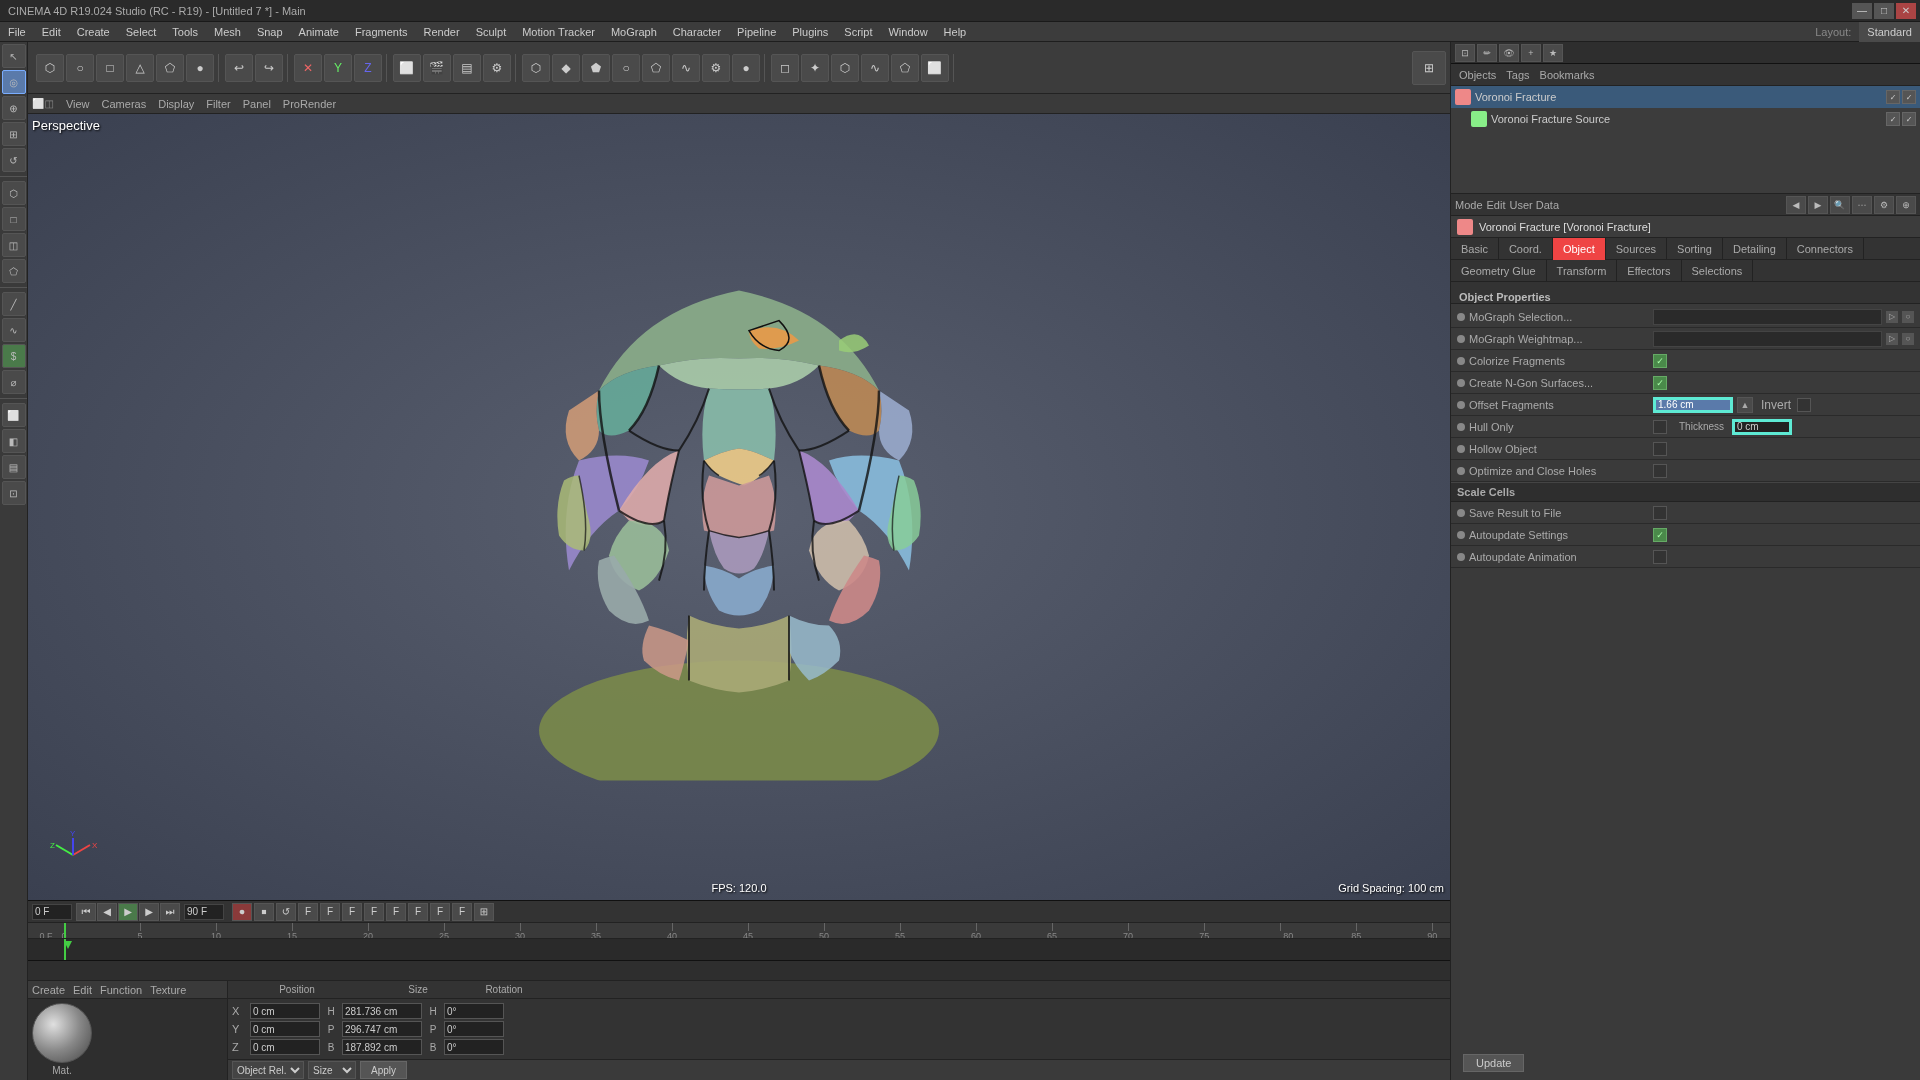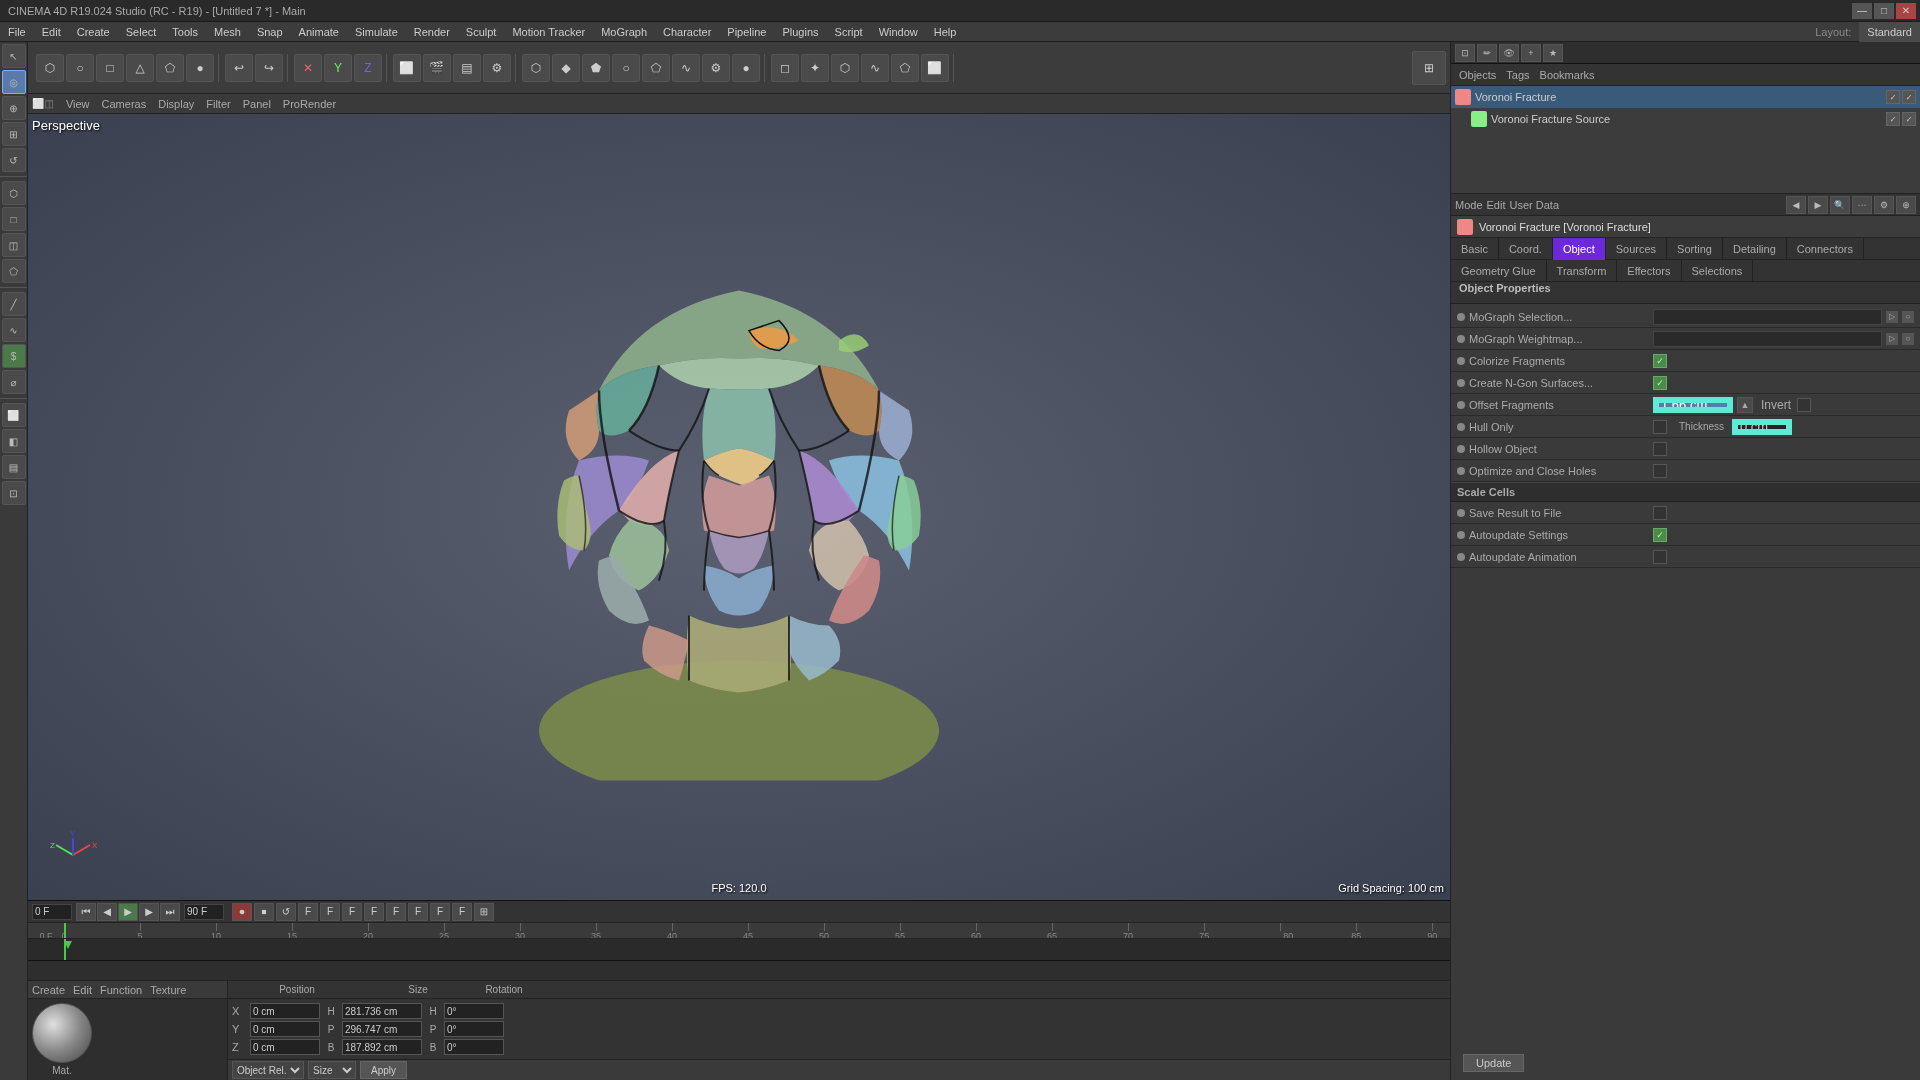--- a/index.html
+++ b/index.html
@@ -164,42 +164,42 @@
     #props-title-bar span { font-size: 11px; color: #ddd; }
     #props-title-icon { width: 16px; height: 16px; background: #e88; border-radius: 2px; margin-right: 6px; }
 
     
     #tabs-row1 {
       height: 22px; background: #333; display: flex; border-bottom: 1px solid #222;
     }
     .tab {
       padding: 0 10px; height: 22px; line-height: 22px; font-size: 11px; color: #aaa; cursor: pointer; border-right: 1px solid #222;
     }
-    .tab.active { background: #6d28d9; color: #fff; }
+    .tab.active { background: #ef4444; color: #fff; }
 
     
     #tabs-row2 {
       height: 22px; background: #333; display: flex; border-bottom: 1px solid #222;
     }
 
     
     #obj-props-heading {
-      height: 22px; background: #333; display: flex; align-items: flex-start; padding: 0 8px; border-bottom: 1px solid #222;
+      height: 22px; background: #333; display: flex; align-items: flex-end; padding: 0 8px; border-bottom: 1px solid #222;
       font-size: 11px; font-weight: bold; color: #bbb;
     }
 
     
     #props-content { flex: 1; overflow-y: auto; padding: 2px 0; }
     .prop-row {
       height: 22px; display: flex; align-items: center; padding: 0 6px; gap: 4px; border-bottom: 1px solid #2a2a2a;
     }
     .prop-dot { width: 8px; height: 8px; border-radius: 50%; background: #888; flex-shrink: 0; }
     .prop-name { width: 180px; font-size: 11px; color: #aaa; }
     .prop-input {
-      width: 80px; height: 16px; background: #222; border: 6px solid #5eead4; color: #ccc; font-size: 13px; padding: 0 2px;
+      width: 80px; height: 16px; background: #222; border: 3px solid #5eead4; color: #ccc; font-size: 10px; padding: 0 2px;
     }
     .prop-check-custom {
       width: 14px; height: 14px; background: #4a8a4a; border: 1px solid #6a6; display: flex; align-items: center;
       justify-content: center; font-size: 9px; color: #afa;
     }
     .prop-check-unchecked {
       width: 14px; height: 14px; background: #333; border: 1px solid #555;
     }
 
     
@@ -274,21 +274,21 @@
 
 <div id="menubar">
   <span>File</span>
   <span>Edit</span>
   <span>Create</span>
   <span>Select</span>
   <span>Tools</span>
   <span>Mesh</span>
   <span>Snap</span>
   <span>Animate</span>
-  <span>Simulate</span>
+  <span>Fragments</span>
   <span>Render</span>
   <span>Sculpt</span>
   <span>Motion Tracker</span>
   <span>MoGraph</span>
   <span>Character</span>
   <span>Pipeline</span>
   <span>Plugins</span>
   <span>Script</span>
   <span>Window</span>
   <span>Help</span>

